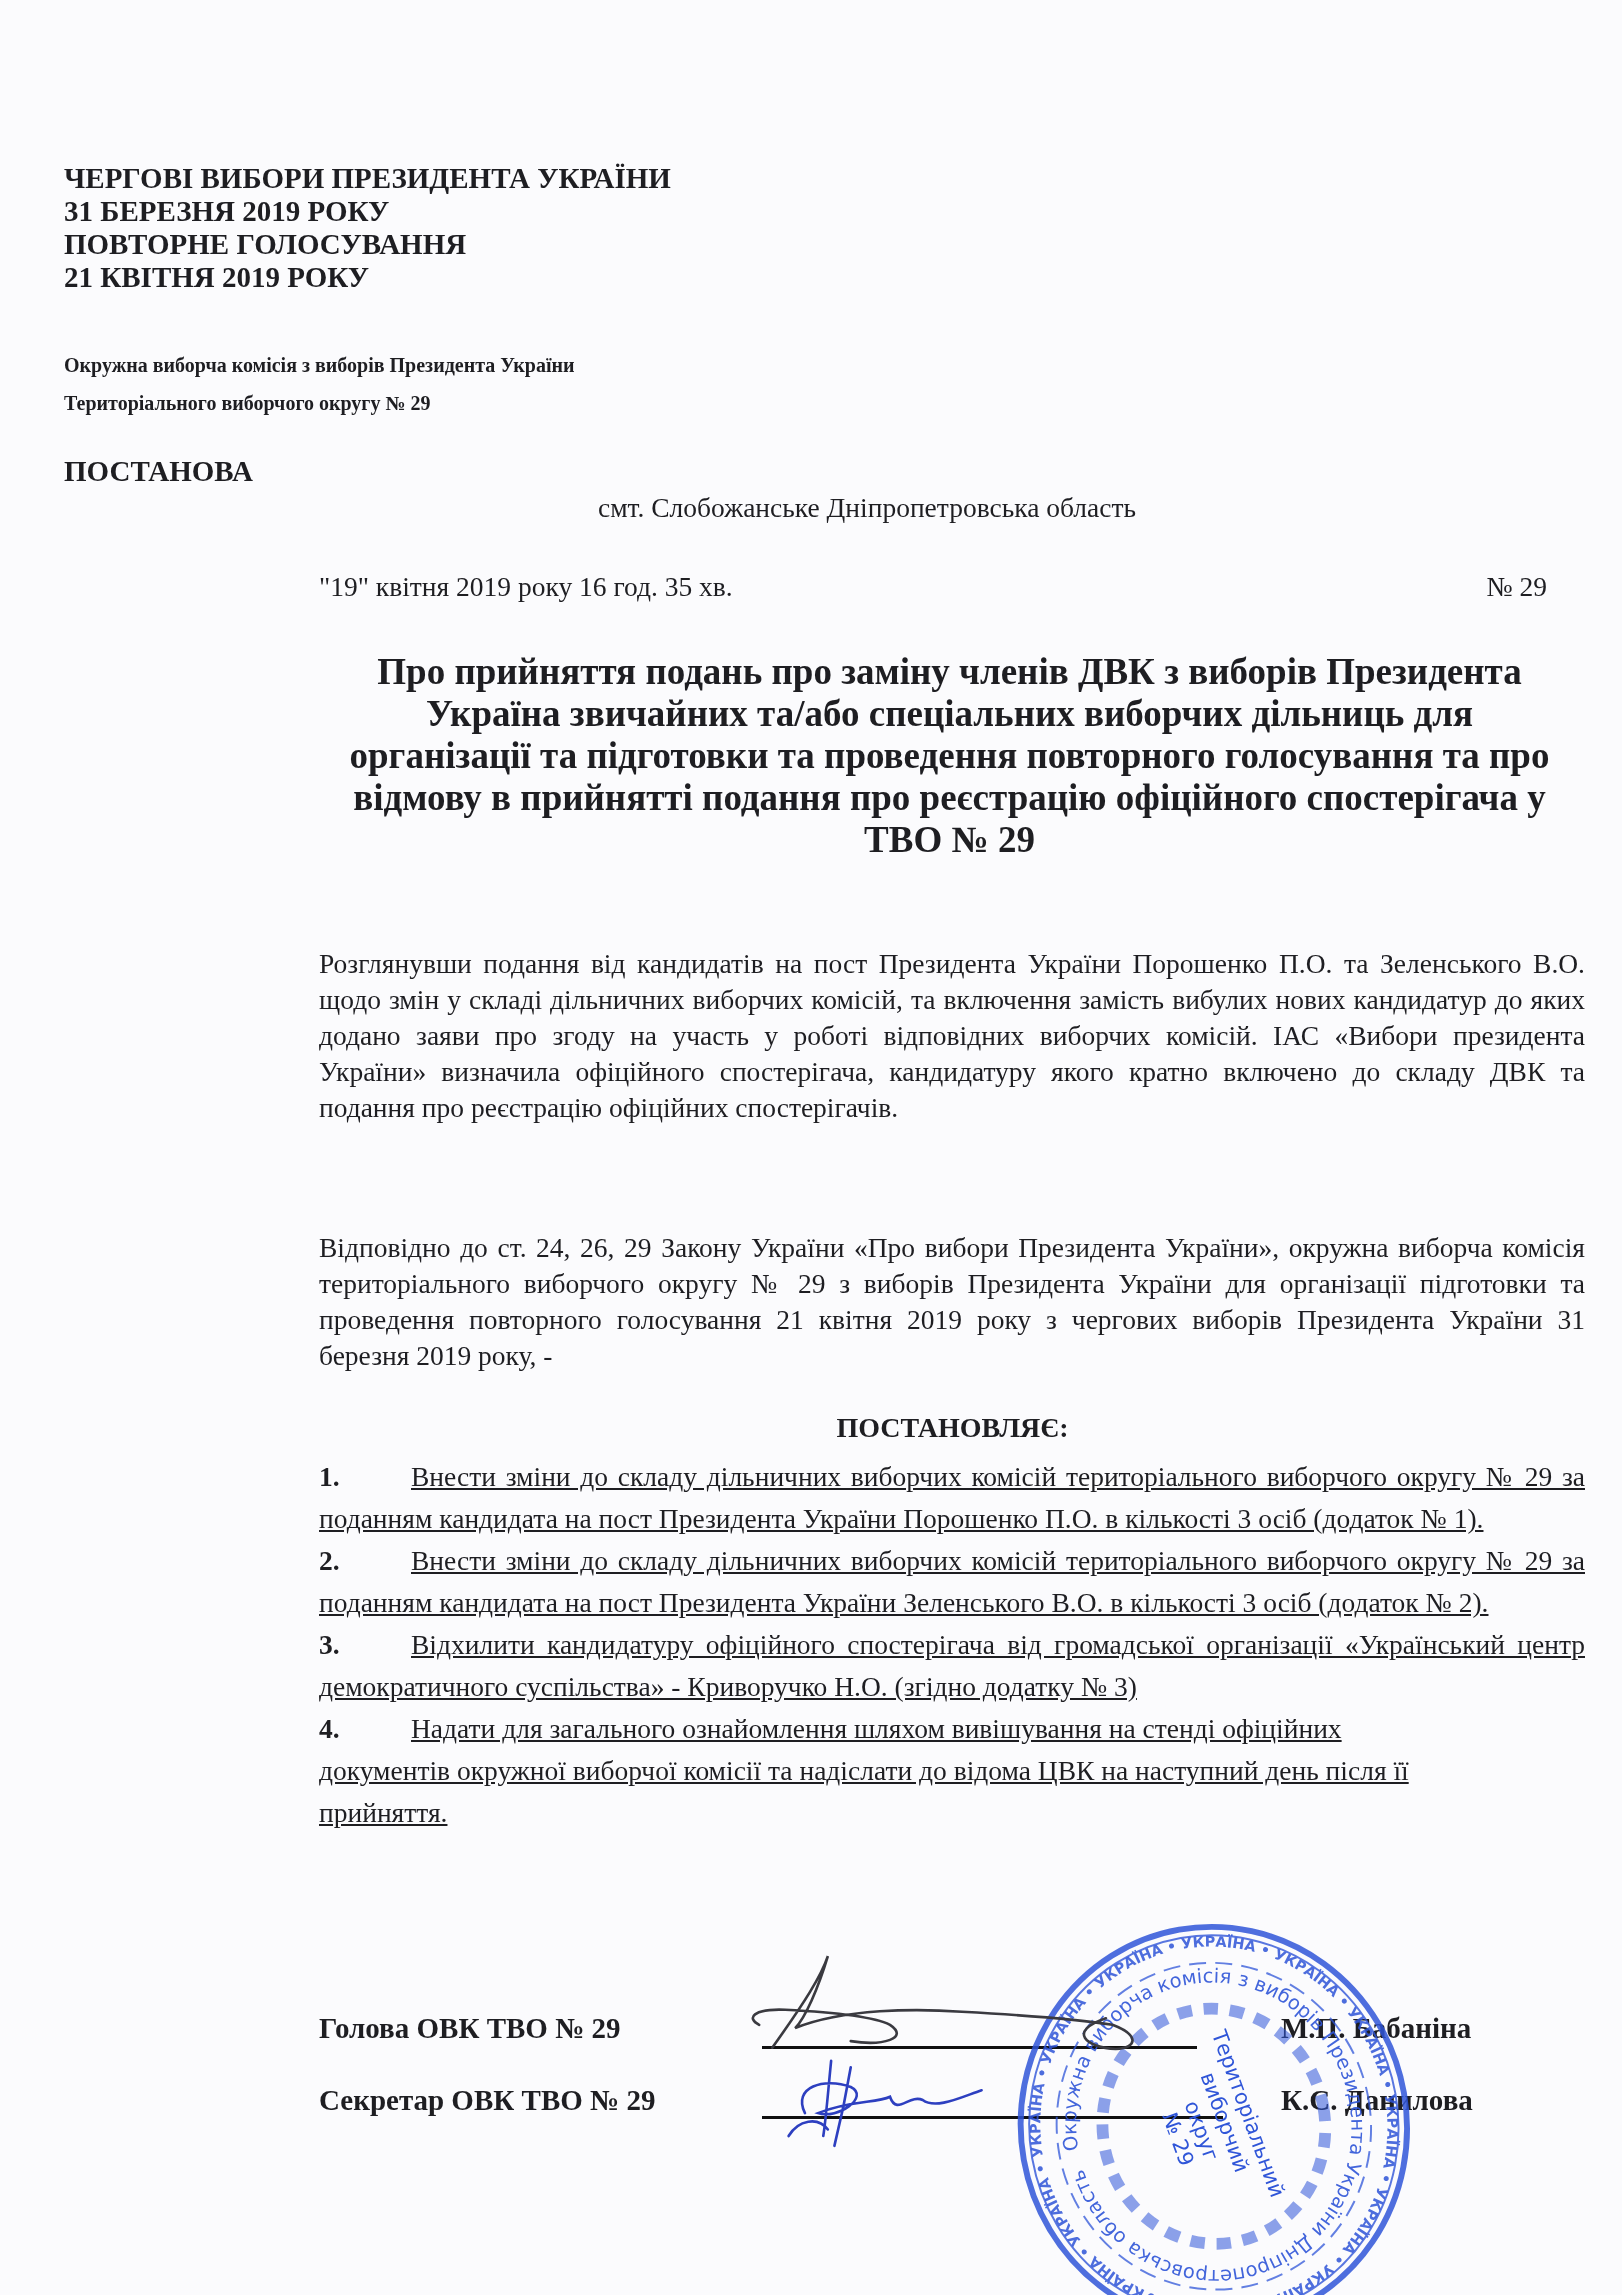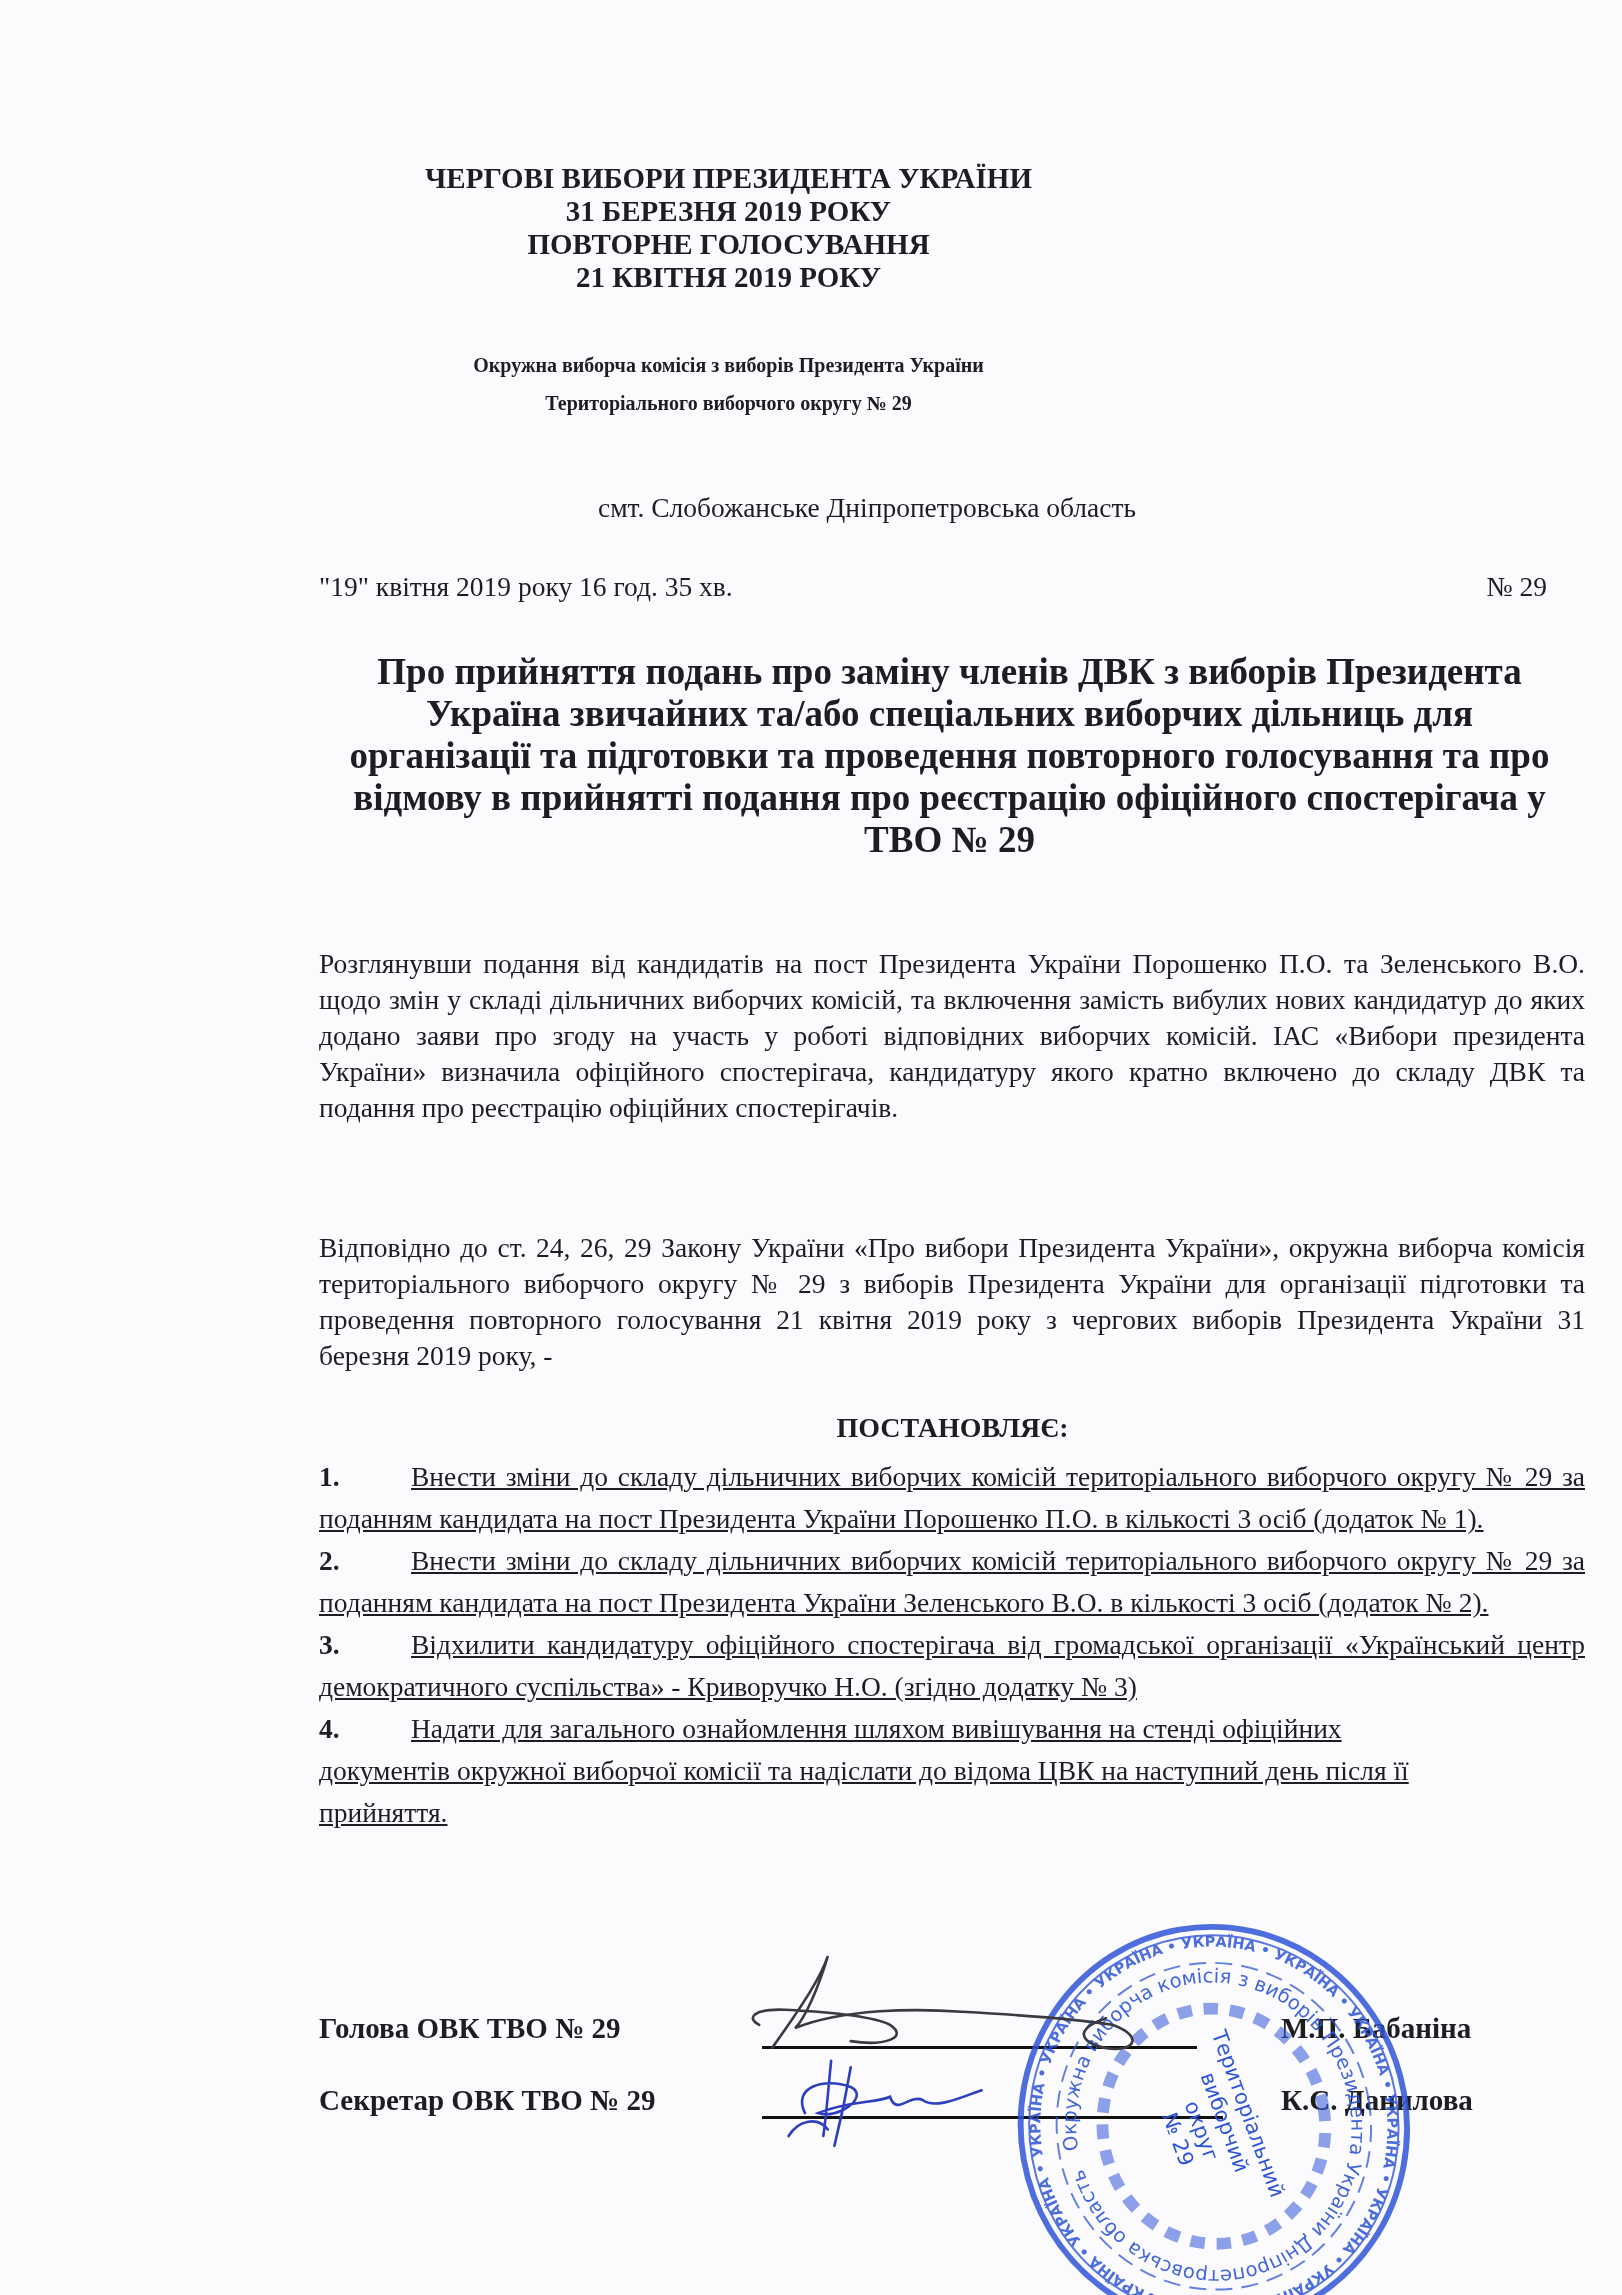--- a/index.html
+++ b/index.html
@@ -6,21 +6,21 @@
   body {
     width: 1623px; height: 2295px;
     background: #fbfbfd;
     font-family: "Liberation Serif", "DejaVu Serif", serif;
     color: #1e1e22;
     position: relative;
     overflow: hidden;
   }
   .page { position: absolute; left: 0; top: 0; width: 1623px; height: 2295px; }
   .hdr {
-    position: absolute; left: 0; width: 1393px; text-align: center;
+    position: absolute; left: 0; width: 1393px; 
     font-weight: bold; font-size: 29px; line-height: 33px;
     padding-left: 64px; box-sizing: border-box;
   }
   .hdr div { margin: 0; }
   #election { top: 162px; }
   #commission { top: 346px; font-size: 20px; line-height: 38px; }
   #resolution-title { top: 455px; font-size: 29px; }
   #location { position: absolute; top: 492px; left: 0; width: 1623px; padding-left: 111px; box-sizing: border-box; text-align: center; font-size: 27.5px; }
   #date-line { position: absolute; top: 571px; left: 319px; width: 1228px; font-size: 27.5px; display: flex; justify-content: space-between; }
   #subject {
@@ -58,20 +58,21 @@
     <div>31 БЕРЕЗНЯ 2019 РОКУ</div>
     <div>ПОВТОРНЕ ГОЛОСУВАННЯ</div>
     <div>21 КВІТНЯ 2019 РОКУ</div>
   </div>
 
   <div class="hdr" id="commission">
     <div>Окружна виборча комісія з виборів Президента України</div>
     <div>Територіального виборчого округу № 29</div>
   </div>
 
+  <div class="hdr" id="resolution-title">ПОСТАНОВА</div>
   <div id="location">смт. Слобожанське Дніпропетровська область</div>
 
   <div id="date-line">
     <span>"19" квітня 2019 року 16 год. 35 хв.</span>
     <span>№ 29</span>
   </div>
 
   <div id="subject">
     <div>Про прийняття подань про заміну членів ДВК з виборів Президента</div>
     <div>Україна звичайних та/або спеціальних виборчих дільниць для</div>

